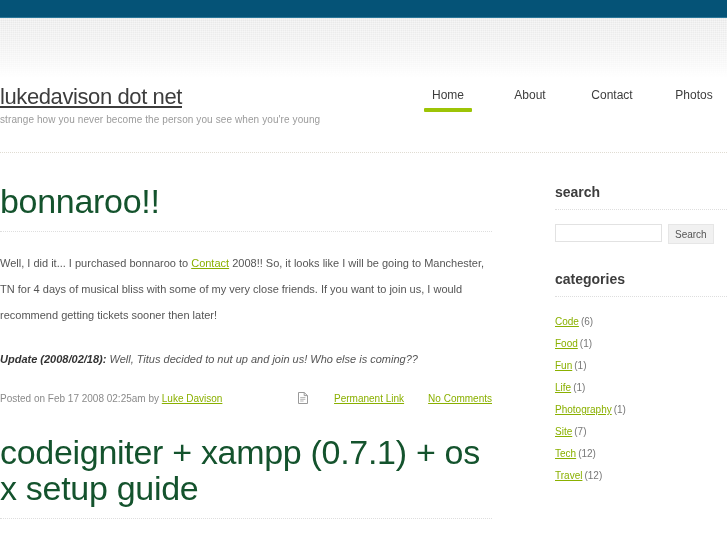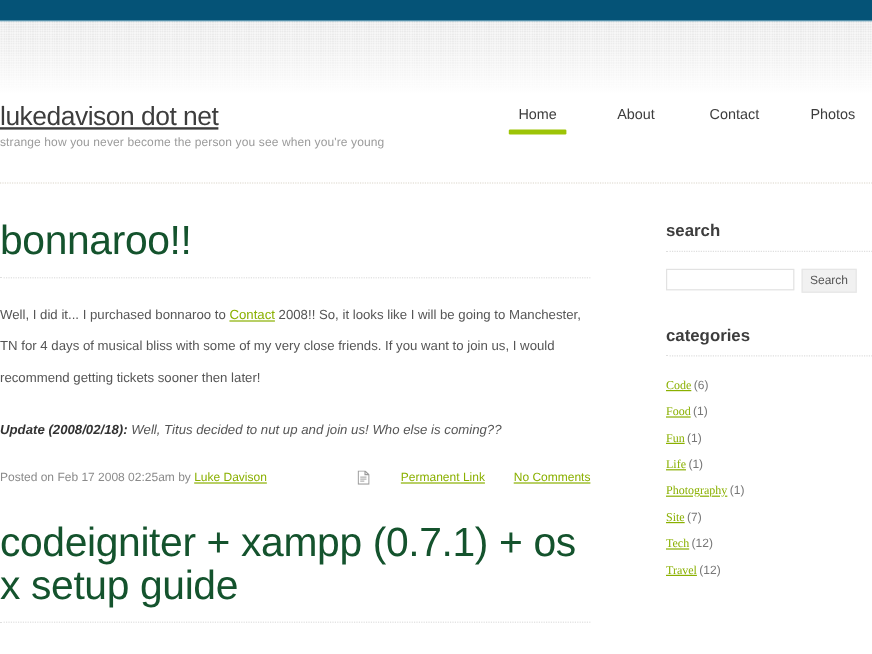--- a/index.html
+++ b/index.html
@@ -237,21 +237,20 @@
     padding: 0;
   }
   .cat-list li {
     font-size: 10px;
     color: #777777;
     line-height: 22px;
   }
   .cat-list a {
     color: #8ab000;
     text-decoration: underline;
-    font-family: Liberation Serif, serif;
   }
   .cat-count {
     color: #777777;
     margin-left: 2px;
   }
 </style>
 </head>
 <body>
 
 <div class="topbar"></div>

